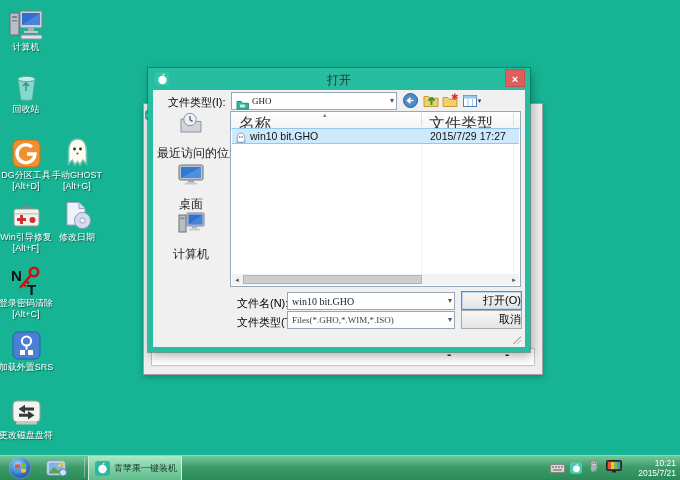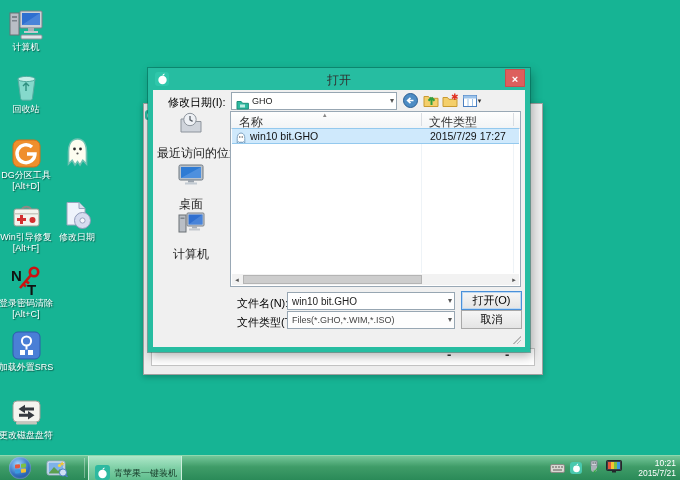--- a/index.html
+++ b/index.html
@@ -20,62 +20,62 @@
   .dialog{position:absolute;left:148px;top:68px;width:382px;height:284px;background:#26bda1;
           box-shadow:0 0 0 1px rgba(0,90,75,.45),2px 4px 10px rgba(0,0,0,.3)}
   .dlg-title{position:absolute;left:0;right:0;top:0;height:22px}
   .dlg-title .txt{position:absolute;left:0;right:0;top:4px;text-align:center;font-size:12px;color:#303030}
   .dlg-close{position:absolute;right:5px;top:1px;width:20px;height:18px;background:#dd5f5d;
              color:#fff;font-size:11px;font-weight:bold;text-align:center;line-height:18px;
              border:1px solid #c94f4d;box-sizing:border-box}
   .dlg-body{position:absolute;left:5px;right:5px;top:22px;bottom:5px;background:#f0f0f0;overflow:hidden}
   .flabel{position:absolute;font-size:11px;color:#000;white-space:nowrap}
   .combo{position:absolute;height:18px;background:#fff;border:1px solid #97a6b2;box-sizing:border-box}
-  .combo .cval{position:absolute;left:4px;top:3px;font-family:Liberation Sans, sans-serif;
+  .combo .cval{position:absolute;left:4px;top:3px;font-family:Liberation Serif, serif;
                font-size:9px;color:#222;white-space:nowrap}
   .combo .drop{position:absolute;right:2px;top:3px;font-size:8px;color:#555}
   .tbtn{position:absolute;top:3px;width:17px;height:15px;display:flex;align-items:center;justify-content:center}
   
   .place{position:absolute;left:4px;width:68px;text-align:center}
   .place .art{height:25px;display:flex;align-items:flex-end;justify-content:center}
   .place .lbl{font-size:12px;color:#1a1a1a;margin-top:10px;white-space:nowrap}
   
   .flist{position:absolute;left:77px;top:21px;width:291px;height:176px;background:#fff;
          border:1px solid #99a8b5;box-sizing:border-box;overflow:hidden}
   .fl-head{position:absolute;left:0;right:0;top:0;height:16px;
            background:linear-gradient(#fefefe,#f2f4f6);border-bottom:1px solid #d9dde2}
-  .fl-head .h{position:absolute;top:2px;font-size:12px;color:#333;white-space:nowrap}
+  .fl-head .h{position:absolute;top:2px;font-size:16px;color:#333;white-space:nowrap}
   .hdiv{position:absolute;top:1px;width:1px;height:13px;background:#d9dde2}
   .vline{position:absolute;top:16px;bottom:13px;width:1px;background:#eef3f7}
   .frow{position:absolute;left:1px;right:1px;top:16px;height:14px;background:#cfe9fc;
         border-top:1px solid #94c9ee;border-bottom:1px solid #94c9ee;box-sizing:content-box}
   .frow .cell{position:absolute;top:1px;font-size:10.5px;color:#111;white-space:nowrap}
   .hscroll{position:absolute;left:1px;right:1px;bottom:1px;height:11px;background:#f2f2f2}
   .hscroll .arr{position:absolute;top:0;width:10px;height:11px;font-size:7px;color:#555;
                 text-align:center;line-height:11px}
   .hscroll .thumb{position:absolute;left:11px;top:1px;width:179px;height:9px;background:#cdcdcd;
                   border:1px solid #b4b4b4;box-sizing:border-box}
   .btn{position:absolute;width:61px;height:19px;background:linear-gradient(#f6f6f6,#e4e4e4);
        border:1px solid #a9a9a9;box-sizing:border-box;font-size:11px;color:#000;
-       text-align:center;line-height:17px}
+       text-align:right;line-height:17px}
   .btn.focus{border:1px solid #4a90d9;box-shadow:inset 0 0 0 1px #bcd8f2}
   .grip{position:absolute;right:4px;bottom:3px;width:8px;height:8px;
         background:linear-gradient(135deg,transparent 50%,#b9b9b9 50%,#b9b9b9 60%,transparent 60%,transparent 70%,#b9b9b9 70%,#b9b9b9 80%,transparent 80%)}
   
   .taskbar{position:absolute;left:0;right:0;bottom:0;height:24px;
            background:linear-gradient(#74c79a,#3f9c68 45%,#2a8a58);border-top:1px solid #8fd8ae}
   .orb{position:absolute;left:9px;top:1px;width:22px;height:22px;border-radius:50%;
        background:radial-gradient(circle at 40% 32%,#9fd4ff,#2f6fc0 55%,#173e76);
        box-shadow:inset 0 0 2px rgba(255,255,255,.7);display:flex;align-items:center;justify-content:center}
   .flag{display:grid;grid-template-columns:5px 5px;grid-template-rows:4px 4px;gap:1px;transform:skewY(-6deg)}
   .flag i{border-radius:1px}
   .task-active{position:absolute;left:88px;top:0;width:94px;height:24px;
                background:linear-gradient(#aee8c9,#7fcfa6 50%,#5fbd8d);
                border-left:1px solid #cdeedd;border-right:1px solid #cdeedd;
-               display:flex;align-items:flex-end;gap:4px;padding-left:6px;box-sizing:border-box}
+               display:flex;align-items:center;gap:4px;padding-left:6px;box-sizing:border-box}
   .task-active .t{font-size:9px;color:#143826}
   .sep{position:absolute;left:84px;top:2px;width:1px;height:20px;background:rgba(255,255,255,.35)}
   .tray{position:absolute;right:58px;top:0;height:24px;display:flex;align-items:center;gap:5px}
   .clock{position:absolute;right:4px;top:2px;text-align:right;color:#fff;font-size:8.5px;line-height:10px}
   .appicon{border-radius:3px;background:#2db9a0;display:flex;align-items:center;justify-content:center}
 </style>
 </head>
 <body>
 
 <div class="screen">
@@ -122,20 +122,21 @@
 
   <div class="dicon" style="left:45px;top:136px">
     <div class="art">
       <svg width="29" height="31">
           <path d="M14.5 2 C7.5 2 5.5 9 5.5 15 v12 l3.7-3.7 L12 28 l2.5-3.4 L17 28 l2.8-4.7 L23.5 27 V15 C23.5 9 21.5 2 14.5 2 Z" fill="#fdfdf0" stroke="#6fc2b2" stroke-width="1.6"></path>
           <circle cx="11.5" cy="12" r="1.4" fill="#2a2a2a"></circle>
           <circle cx="17.5" cy="12" r="1.4" fill="#2a2a2a"></circle>
           <circle cx="14.5" cy="16.5" r="1.1" fill="#555"></circle>
         </svg>
     </div>
+    <div class="lbl">手动GHOST [Alt+G]</div>
   </div>
 
   <div class="dicon" style="left:-6px;top:198px">
     <div class="art">
       <svg width="31" height="29">
           <path d="M11 8 a5 4 0 0 1 9 0" stroke="#8a8a84" stroke-width="2" fill="none"></path>
           <rect x="3" y="8" width="25" height="17" rx="2" fill="#f3f3ed" stroke="#97978f"></rect>
           <rect x="3" y="12" width="25" height="1.5" fill="#c9c9c0"></rect>
           <rect x="9" y="14" width="3" height="9" fill="#d32f2f"></rect>
           <rect x="6" y="17" width="9" height="3" fill="#d32f2f"></rect>
@@ -214,21 +215,21 @@
             <circle cx="5.5" cy="7" r="4.2" fill="#fff"></circle>
             <path d="M5.5 2.8 C5.5 1.4 6.6 .6 7.6 .5 7.6 1.9 6.5 2.7 5.5 2.8Z" fill="#fff"></path>
           </svg>
       </span>
       <div class="txt">打开</div>
       <div class="dlg-close"><span>×</span></div>
     </div>
 
     <div class="dlg-body">
 
-      <span class="flabel" style="left:15px;top:5px">修改日期(I):</span>
+      <span class="flabel" style="left:15px;top:5px">文件类型(I):</span>
       <div class="combo" style="left:78px;top:2px;width:166px">
         <span style="position:absolute;left:4px;top:3px">
           <svg width="13" height="11">
               <path d="M1 2.5 h4.2 l1.4 1.8 H12.4 V10 H1 Z" fill="#2db9a0" stroke="#1d8f7a"></path>
               <rect x="4" y="5.5" width="5" height="3" fill="#bfeee4"></rect>
             </svg>
         </span>
         <span class="cval" style="left:20px">GHO</span>
         <span class="drop">▾</span>
       </div>

